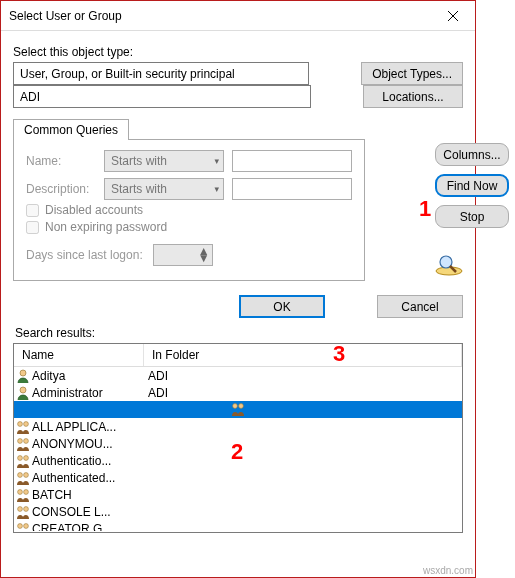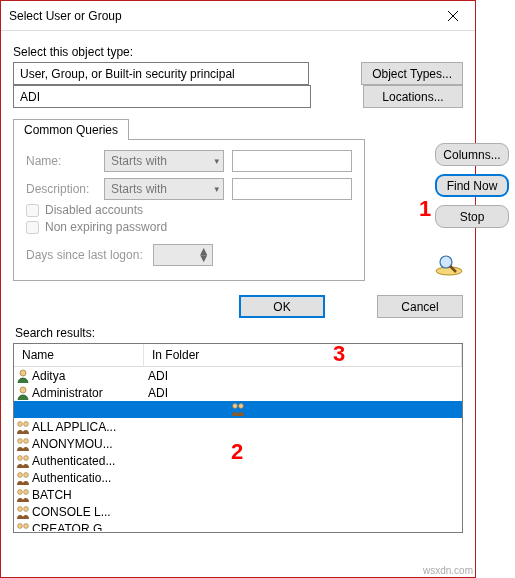--- a/index.html
+++ b/index.html
@@ -207,33 +207,33 @@
           </div>
           <div class="res-row">
             <div class="icon-cell">
               <svg width="16" height="16" viewBox="0 0 16 16">
                 <circle cx="5" cy="5" r="2.4" fill="#f2c98a" stroke="#9a7a3a" stroke-width="0.6"></circle>
                 <circle cx="11" cy="5" r="2.4" fill="#f2c98a" stroke="#9a7a3a" stroke-width="0.6"></circle>
                 <path d="M2 15c0-2.4 1.4-4 3.2-4s3.2 1.6 3.2 4" fill="#8a5a2a"></path>
                 <path d="M7.6 15c0-2.4 1.4-4 3.2-4s3.2 1.6 3.2 4" fill="#8a5a2a"></path>
               </svg>
             </div>
+            <div class="name-cell">Authenticatio...</div>
+            <div class="folder-cell"></div>
+          </div>
+          <div class="res-row">
+            <div class="icon-cell">
+              <svg width="16" height="16" viewBox="0 0 16 16">
+                <circle cx="5" cy="5" r="2.4" fill="#f2c98a" stroke="#9a7a3a" stroke-width="0.6"></circle>
+                <circle cx="11" cy="5" r="2.4" fill="#f2c98a" stroke="#9a7a3a" stroke-width="0.6"></circle>
+                <path d="M2 15c0-2.4 1.4-4 3.2-4s3.2 1.6 3.2 4" fill="#8a5a2a"></path>
+                <path d="M7.6 15c0-2.4 1.4-4 3.2-4s3.2 1.6 3.2 4" fill="#8a5a2a"></path>
+              </svg>
+            </div>
             <div class="name-cell">Authenticated...</div>
-            <div class="folder-cell"></div>
-          </div>
-          <div class="res-row">
-            <div class="icon-cell">
-              <svg width="16" height="16" viewBox="0 0 16 16">
-                <circle cx="5" cy="5" r="2.4" fill="#f2c98a" stroke="#9a7a3a" stroke-width="0.6"></circle>
-                <circle cx="11" cy="5" r="2.4" fill="#f2c98a" stroke="#9a7a3a" stroke-width="0.6"></circle>
-                <path d="M2 15c0-2.4 1.4-4 3.2-4s3.2 1.6 3.2 4" fill="#8a5a2a"></path>
-                <path d="M7.6 15c0-2.4 1.4-4 3.2-4s3.2 1.6 3.2 4" fill="#8a5a2a"></path>
-              </svg>
-            </div>
-            <div class="name-cell">Authenticatio...</div>
             <div class="folder-cell"></div>
           </div>
           <div class="res-row">
             <div class="icon-cell">
               <svg width="16" height="16" viewBox="0 0 16 16">
                 <circle cx="5" cy="5" r="2.4" fill="#f2c98a" stroke="#9a7a3a" stroke-width="0.6"></circle>
                 <circle cx="11" cy="5" r="2.4" fill="#f2c98a" stroke="#9a7a3a" stroke-width="0.6"></circle>
                 <path d="M2 15c0-2.4 1.4-4 3.2-4s3.2 1.6 3.2 4" fill="#8a5a2a"></path>
                 <path d="M7.6 15c0-2.4 1.4-4 3.2-4s3.2 1.6 3.2 4" fill="#8a5a2a"></path>
               </svg>

